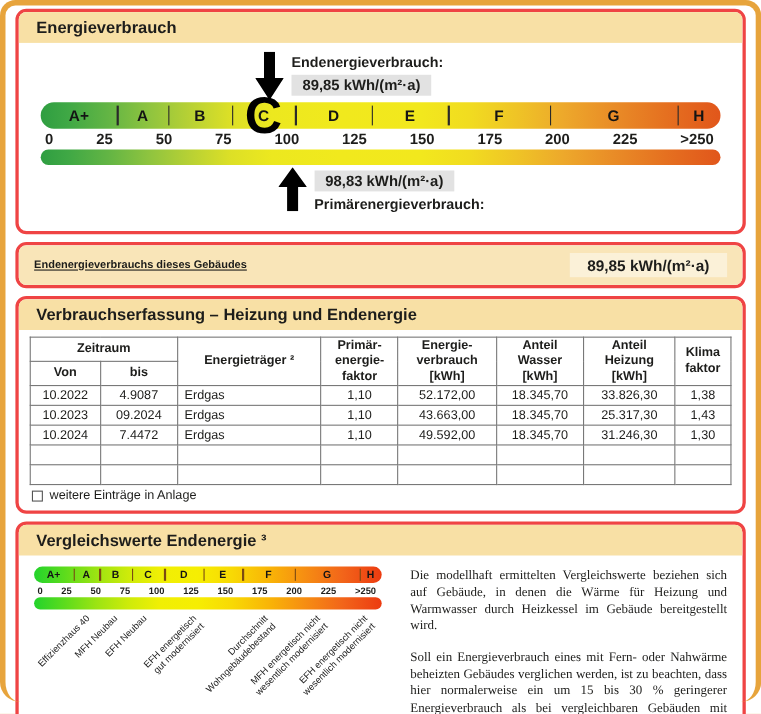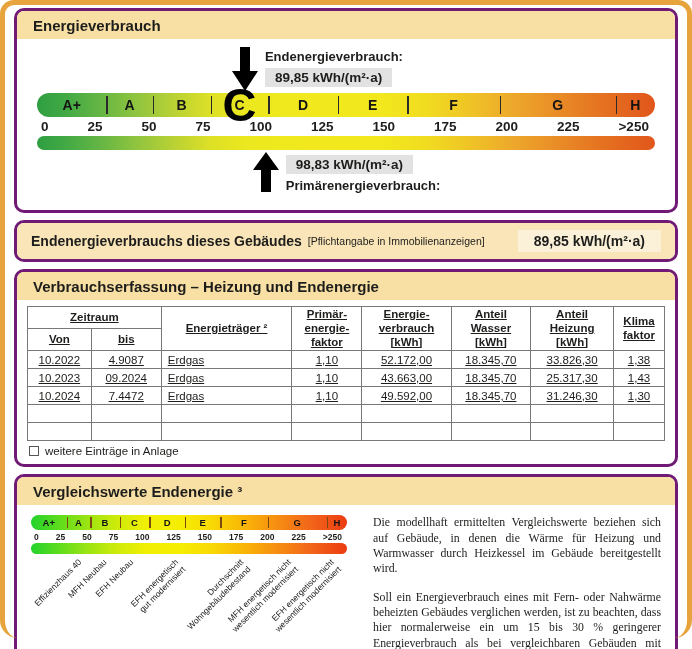--- a/index.html
+++ b/index.html
@@ -11,21 +11,21 @@
   }
   
   .page-frame {
     position:absolute; top:0; left:0; right:0; height:638px;
     border:5px solid #e7a43c; border-bottom:none;
     border-radius:14px 14px 18px 18px; pointer-events:none; z-index:5;
   }
   .content { position:relative; padding:8px 14px 0 14px; }
 
   .panel {
-    border:3px solid #701a75; border-radius:10px;
+    border:3px solid #ef4444; border-radius:10px;
     background:#fff; overflow:hidden; margin-bottom:7px;
   }
   .panel-header {
     background:#f8e0a5; padding:6px 16px 5px;
     font-weight:bold; font-size:15px; color:#1d1d1b;
   }
   .p1-body { padding:8px 16px 6px; }
   .gray-box { background:#e2e2e2; padding:2px 10px; font-weight:bold; }
 
   
@@ -60,28 +60,28 @@
     background:linear-gradient(90deg,#2f9e41 0%,#3fa845 4%,#63b544 10%,#8fc43f 16%,
       #b8d134 22%,#dde026 28%,#ece81f 34%,#f1e91d 44%,#f2e81d 56%,#f1dc20 63%,
       #efc426 70%,#eda82b 77%,#e98d27 84%,#e57020 92%,#e1561b 100%);
   }
 
   
   .summary-bar {
     display:flex; align-items:center;
     background:#f9e5b8; padding:7px 14px;
   }
-  .summary-title { font-weight:bold; font-size:14px; }
+  .summary-title { font-weight:bold; font-size:10px;text-decoration:underline; }
   .summary-note { font-size:10.5px; margin-left:6px; }
   .summary-spacer { flex:1; }
   .summary-value { background:#fbf1d8; padding:3px 16px; font-weight:bold; font-size:14px; }
 
   
   .p3-body { padding:6px 10px 4px; }
-  table { width:100%; border-collapse:collapse; table-layout:fixed; font-size:11.5px;text-decoration:underline; }
+  table { width:100%; border-collapse:collapse; table-layout:fixed; font-size:11.5px; }
   th,td { border:1px solid #787878; padding:1px 4px; text-align:center; vertical-align:middle; }
   th { font-weight:bold; white-space:pre-line; line-height:1.2; }
   td.left { text-align:left; padding-left:6px; }
   tbody td { height:18px;text-align:center; }
   .checkbox-row {
     display:flex; align-items:center; gap:6px;
     font-size:11.5px; padding:4px 2px 3px;
   }
   .checkbox {
     width:10px; height:10px; border:1px solid #555; background:#fff;
@@ -187,21 +187,20 @@
           <span class="flag" id="prim-value" style="top: 3px; left: calc(37.015% + 20px);"><span class="gray-box">98,83 kWh/(m²·a)</span></span>
           <span class="flag" id="prim-label" style="top: 26px; left: calc(37.015% + 20px);">Primärenergieverbrauch:</span>
         </div>
       </div>
     </div>
   </section>
 
   <section class="panel">
     <div class="summary-bar">
       <span class="summary-title">Endenergieverbrauchs dieses Gebäudes</span>
-      <span class="summary-note">[Pflichtangabe in Immobilienanzeigen]</span>
       <span class="summary-spacer"></span>
       <span class="summary-value">89,85 kWh/(m²·a)</span>
     </div>
   </section>
 
   <section class="panel">
     <div class="panel-header">Verbrauchserfassung – Heizung und Endenergie</div>
     <div class="p3-body">
       <table>
         <colgroup>

